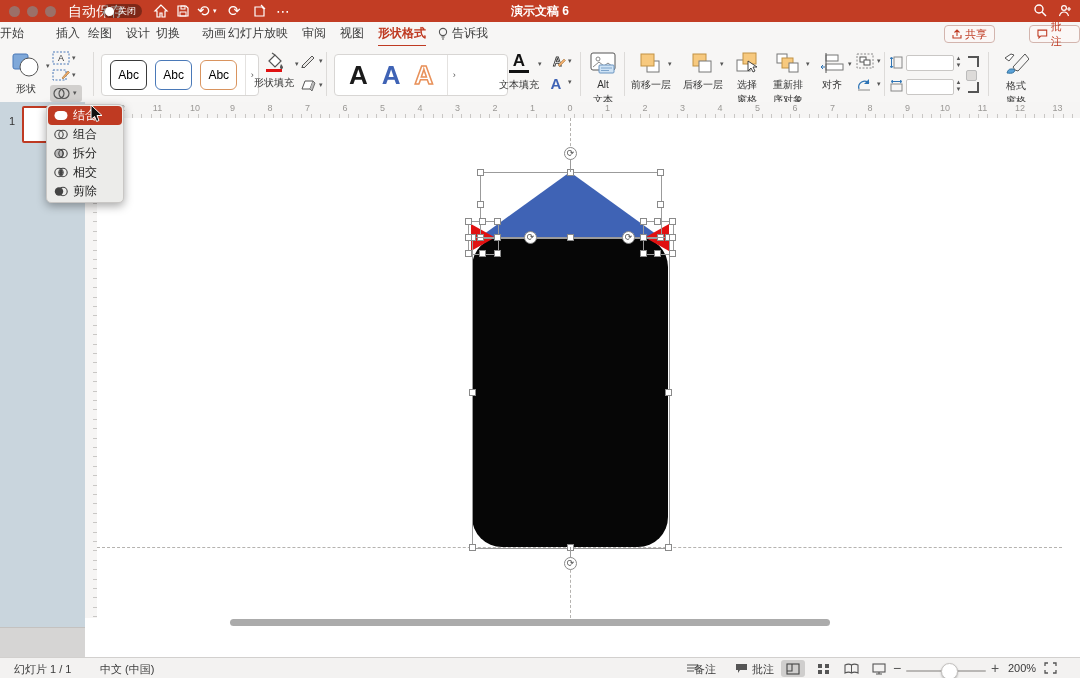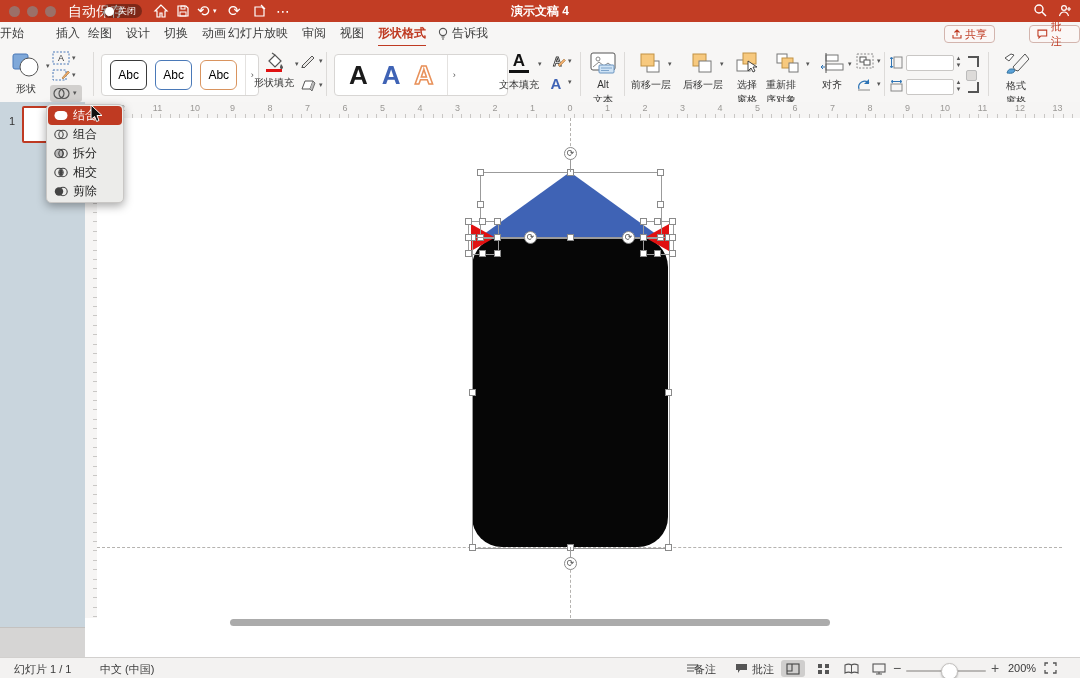--- a/index.html
+++ b/index.html
@@ -99,42 +99,42 @@
     <span class="abs tb-txt" style="left:197px;font-size:15px">⟲</span>
     <span class="abs tb-txt" style="left:213px;font-size:7px">▾</span>
     <span class="abs tb-txt" style="left:228px;font-size:15px">⟳</span>
     <div class="abs tb-ico" style="left:252px">
       <svg width="16" height="16" viewBox="0 0 16 16">
           <path d="M3 4h7l2 2v7H3z" fill="none" stroke="#fff" stroke-width="1.2"></path>
           <path d="M9 2l4 4" stroke="#fff" stroke-width="1.2"></path>
         </svg>
     </div>
     <span class="abs tb-txt" style="left:276px;letter-spacing:1px">⋯</span>
-    <span class="abs tb-txt" style="left:540px;transform:translateX(-50%);font-size:12px;font-weight:bold">演示文稿 4</span>
+    <span class="abs tb-txt" style="left:540px;transform:translateX(-50%);font-size:12px;font-weight:bold">演示文稿 6</span>
     <div class="abs tb-ico" style="left:1033px">
       <svg width="15" height="15" viewBox="0 0 15 15">
           <circle cx="6" cy="6" r="4" fill="none" stroke="#fff" stroke-width="1.4"></circle>
           <path d="M9 9l4 4" stroke="#fff" stroke-width="1.4"></path>
         </svg>
     </div>
     <div class="abs tb-ico" style="left:1057px">
       <svg width="16" height="16" viewBox="0 0 16 16">
           <circle cx="7" cy="5" r="2.4" fill="none" stroke="#fff" stroke-width="1.2"></circle>
           <path d="M2.5 13c.6-2.6 2.3-4 4.5-4s3.9 1.4 4.5 4" fill="none" stroke="#fff" stroke-width="1.2"></path>
           <path d="M12 4v4M10 6h4" stroke="#fff" stroke-width="1.2"></path>
         </svg>
     </div>
   </div>
 
   <div id="tabrow" class="abs">
     <span class="tab" style="left:0">开始</span>
     <span class="tab" style="left:56px">插入</span>
     <span class="tab" style="left:88px">绘图</span>
     <span class="tab" style="left:126px">设计</span>
-    <span class="tab" style="left:164px">切换</span>
+    <span class="tab" style="left:156px">切换</span>
     <span class="tab" style="left:202px">动画</span>
     <span class="tab" style="left:228px">幻灯片放映</span>
     <span class="tab" style="left:302px">审阅</span>
     <span class="tab" style="left:340px">视图</span>
     <span class="tab active" style="left:378px">形状格式</span>
     <span class="tab" style="left:437px" aria-hidden="true">
       <svg width="12" height="14" viewBox="0 0 12 14" style="margin-top:5px">
           <circle cx="6" cy="5" r="3.6" fill="none" stroke="#555" stroke-width="1.1"></circle>
           <path d="M4.5 10h3M5 12h2" stroke="#555" stroke-width="1.1"></path>
         </svg>
@@ -275,21 +275,21 @@
     </div>
     <div class="abs" style="left:730px;top:6px;width:34px;text-align:center">
       <svg width="24" height="22" viewBox="0 0 24 22" style="margin:0 auto">
           <rect x="2" y="8" width="13" height="11" fill="#fff" stroke="#777"></rect>
           <rect x="8" y="1" width="13" height="11" fill="var(--icon-orange)" stroke="#c29244"></rect>
           <path d="M13 9l0 10 3-3 2 4 2-1-2-4 4 0z" fill="#fff" stroke="#333" stroke-width=".9"></path>
         </svg>
       <span class="rlabel">选择</span><br>
       <span class="rlabel" style="position:relative;top:-3px">窗格</span>
     </div>
-    <div class="abs" style="left:766px;top:6px;width:44px;text-align:left">
+    <div class="abs" style="left:766px;top:6px;width:44px;text-align:center">
       <svg width="26" height="22" viewBox="0 0 26 22" style="margin:0 auto">
           <rect x="2" y="2" width="10" height="9" fill="#fff" stroke="#777"></rect>
           <rect x="7" y="6" width="11" height="10" fill="var(--icon-orange)" stroke="#c29244"></rect>
           <rect x="14" y="11" width="9" height="9" fill="#fff" stroke="#777"></rect>
         </svg>
       <span class="chev abs" style="left:40px;top:8px">▾</span>
       <span class="rlabel">重新排</span><br>
       <span class="rlabel" style="position:relative;top:-3px">序对象</span>
     </div>
     <div class="abs" style="left:812px;top:6px;width:40px;text-align:center">

